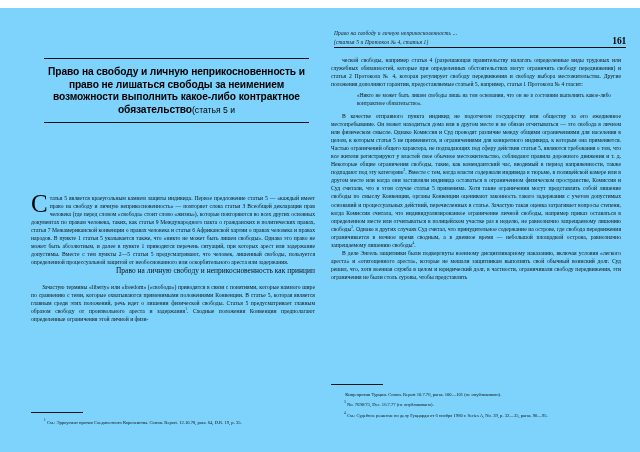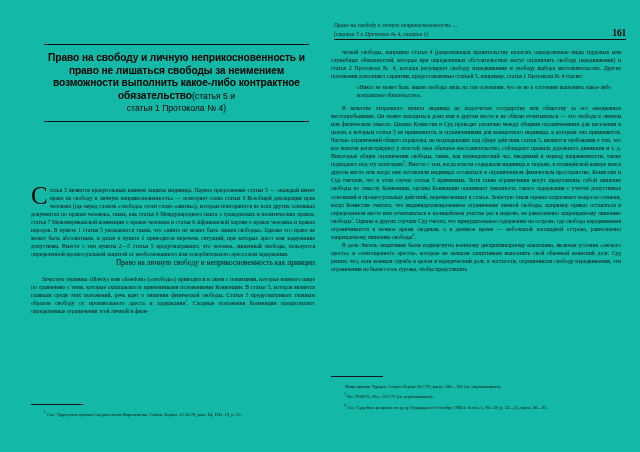--- a/index.html
+++ b/index.html
@@ -11,21 +11,22 @@
     width: 640px;
     height: 452px;
     overflow: hidden;
     font-family: "Liberation Serif", "DejaVu Serif", serif;
     color: #0a0a0a;
     position: relative;
   }
   .page {
     position: absolute;
     inset: 0;
-    background: #14b8a6;
+    background: #7dd3fc;
+    margin-top: 8px;
   }
 
   
   .runhead {
     position: absolute;
     left: 334px;
     top: 22px;
     width: 292px;
   }
   .runhead-l1 {
@@ -57,21 +58,21 @@
     font-weight: bold;
     line-height: 9.5px;
     letter-spacing: -0.2px;
     color: #000;
   }
 
   
   .titleblock {
     position: absolute;
     left: 44px;
-    top: 44px;
+    top: 50px;
     width: 265px;
   }
   .rule-top {
     border-top: 1.4px solid #111;
     margin-bottom: 7px;
   }
   .rule-bottom {
     border-top: 1.4px solid #111;
     margin-top: 6px;
   }
@@ -191,21 +192,20 @@
       <div class="runhead-l2">(статья 5 и Протокол № 4, статья 1)</div>
       <div class="folio">161</div>
     </div>
   </div>
 
   <div class="titleblock">
     <div class="rule-top"></div>
     <div class="title">
       <span>Право на свободу и личную неприкосновенность и право не лишаться свободы за неимением возможности выполнить какое-либо контрактное</span>
       <span>обязательство</span><span class="art">(статья 5 и</span>
-      <div class="art">статья 1 Протокола № 4)</div>
     </div>
     <div class="rule-bottom"></div>
   </div>
 
   <div class="col col-left">
     <p class="para dropcap-para">
       <span class="dropcap">С</span><span>татья 5 является краеугольным камнем защиты индивида. Первое предложение статьи 5 — «каждый имеет право на свободу и личную неприкосновенность» — повторяет слова статьи 3 Всеобщей декларации прав человека (где перед словом «свобода» стоит слово «жизнь»), которые повторяются во всех других основных документах по правам человека, таких, как статья 9 Международного пакта о гражданских и политических правах, статья 7 Межамериканской конвенции о правах человека и статья 6 Африканской хартии о правах человека и правах народов. В пункте 1 статьи 5 указывается также, что «никто не может быть лишен свободы». Однако это право не может быть абсолютным, и далее в пункте 1 приводится перечень ситуаций, при которых арест или задержание допустимы. Вместе с тем пункты 2—5 статьи 5 предусматривают, что человек, лишенный свободы, пользуется определенной процессуальной защитой от необоснованного или оскорбительного ареста или задержания.</span>
     </p>
 
     <p class="para subhead">Право на личную свободу и неприкосновенность как принцип</p>

